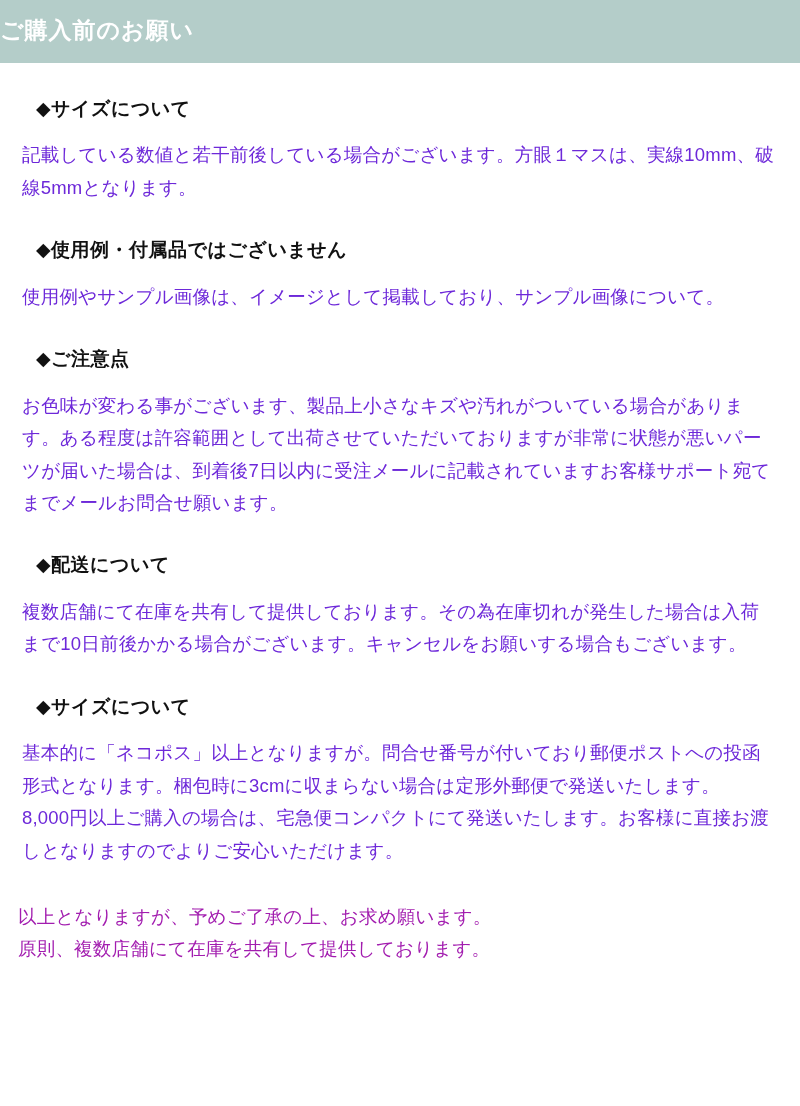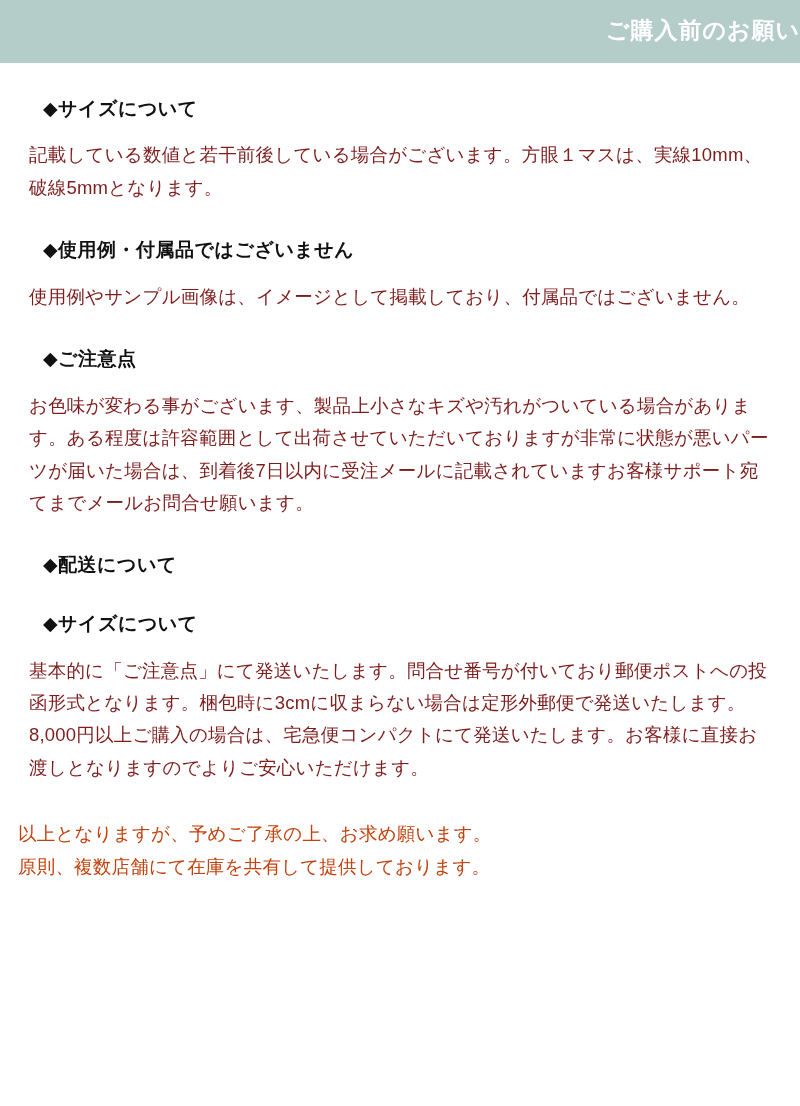--- a/index.html
+++ b/index.html
@@ -15,56 +15,56 @@
   }
   .page {
     width: 800px;
     min-height: 1106px;
     position: relative;
     box-sizing: border-box;
   }
   .banner {
     background: #b4cdc9;
     color: #ffffff;
-    text-align: right;
+    text-align: left;
     font-size: 23px;
     font-weight: bold;
     letter-spacing: 1px;
     padding: 17px 0 18px 0;
     line-height: 1.2;
   }
   .content {
     padding: 0 18px 10px 18px;
     box-sizing: border-box;
   }
   .section {
-    margin: 11px;
+    margin: 4px;
   }
   .section-heading {
     font-size: 19px;
     font-weight: bold;
     color: #111111;
     margin: 34px 0 0 14px;
     letter-spacing: 0.5px;
     line-height: 1.3;
   }
   .section-body {
     font-size: 18.5px;
     line-height: 1.75;
-    color: #7f1d1d;
+    color: #6d28d9;
     margin: 18px 0 0 0;
     letter-spacing: 0.2px;
   }
   .closing {
     margin-top: 34px;
   }
   .closing p {
     font-size: 18.5px;
     line-height: 1.75;
-    color: #c2410c;
+    color: #a21caf;
     margin: 0;
     letter-spacing: 0.2px;
   }
 </style>
 </head>
 <body>
 
 <div class="page">
 
   <div class="banner">
@@ -74,35 +74,36 @@
   <div class="content">
 
     <div class="section">
       <div class="section-heading">◆サイズについて</div>
       <div class="section-body">記載している数値と若干前後している場合がございます。方眼１マスは、実線10mm、破線5mmとなります。</div>
     </div>
 
 
     <div class="section">
       <div class="section-heading">◆使用例・付属品ではございません</div>
-      <div class="section-body">使用例やサンプル画像は、イメージとして掲載しており、付属品ではございません。</div>
+      <div class="section-body">使用例やサンプル画像は、イメージとして掲載しており、サンプル画像について。</div>
     </div>
 
     <div class="section">
       <div class="section-heading">◆ご注意点</div>
       <div class="section-body">お色味が変わる事がございます、製品上小さなキズや汚れがついている場合があります。ある程度は許容範囲として出荷させていただいておりますが非常に状態が悪いパーツが届いた場合は、到着後7日以内に受注メールに記載されていますお客様サポート宛てまでメールお問合せ願います。</div>
     </div>
 
     <div class="section">
       <div class="section-heading">◆配送について</div>
+      <div class="section-body">複数店舗にて在庫を共有して提供しております。その為在庫切れが発生した場合は入荷まで10日前後かかる場合がございます。キャンセルをお願いする場合もございます。</div>
     </div>
 
     <div class="section">
       <div class="section-heading">◆サイズについて</div>
-      <div class="section-body" style="white-space: pre-line;">基本的に「ご注意点」にて発送いたします。問合せ番号が付いており郵便ポストへの投函形式となります。梱包時に3cmに収まらない場合は定形外郵便で発送いたします。
+      <div class="section-body" style="white-space: pre-line;">基本的に「ネコポス」以上となりますが。問合せ番号が付いており郵便ポストへの投函形式となります。梱包時に3cmに収まらない場合は定形外郵便で発送いたします。
 8,000円以上ご購入の場合は、宅急便コンパクトにて発送いたします。お客様に直接お渡しとなりますのでよりご安心いただけます。</div>
     </div>
 
     <div class="closing">
       <p>以上となりますが、予めご了承の上、お求め願います。</p>
       <p>原則、複数店舗にて在庫を共有して提供しております。</p>
     </div>
 
   </div>
 </div>

